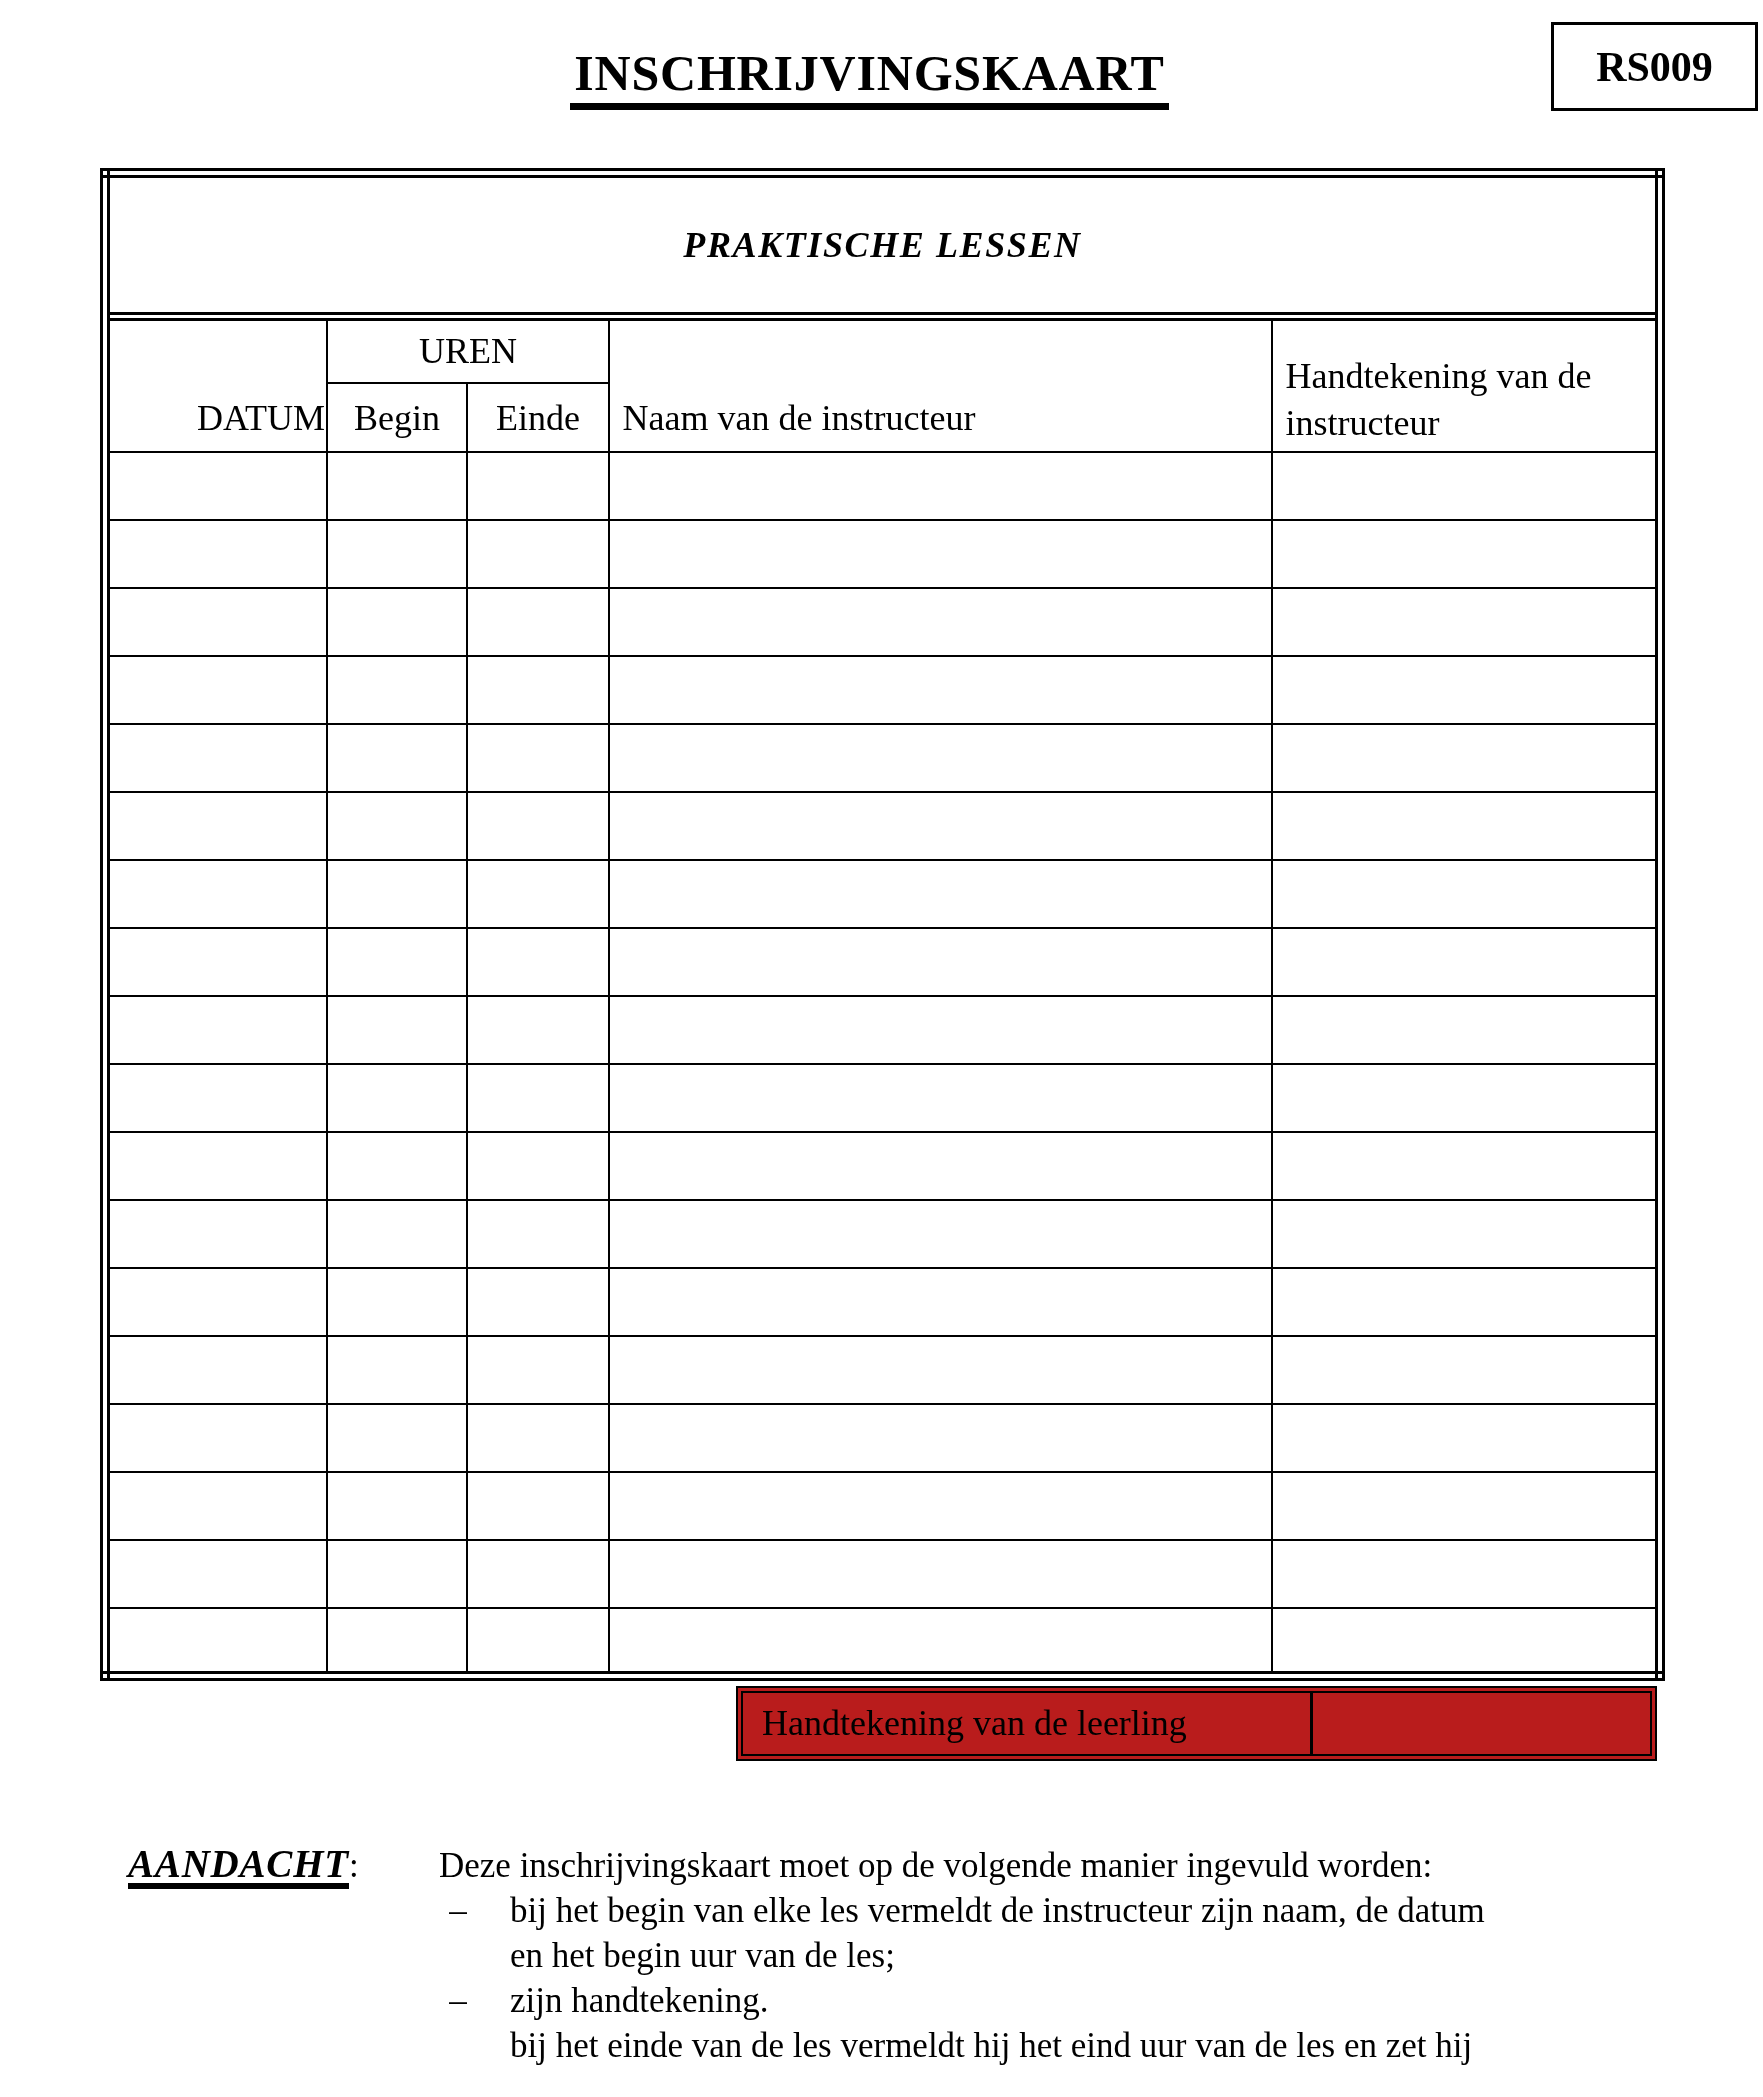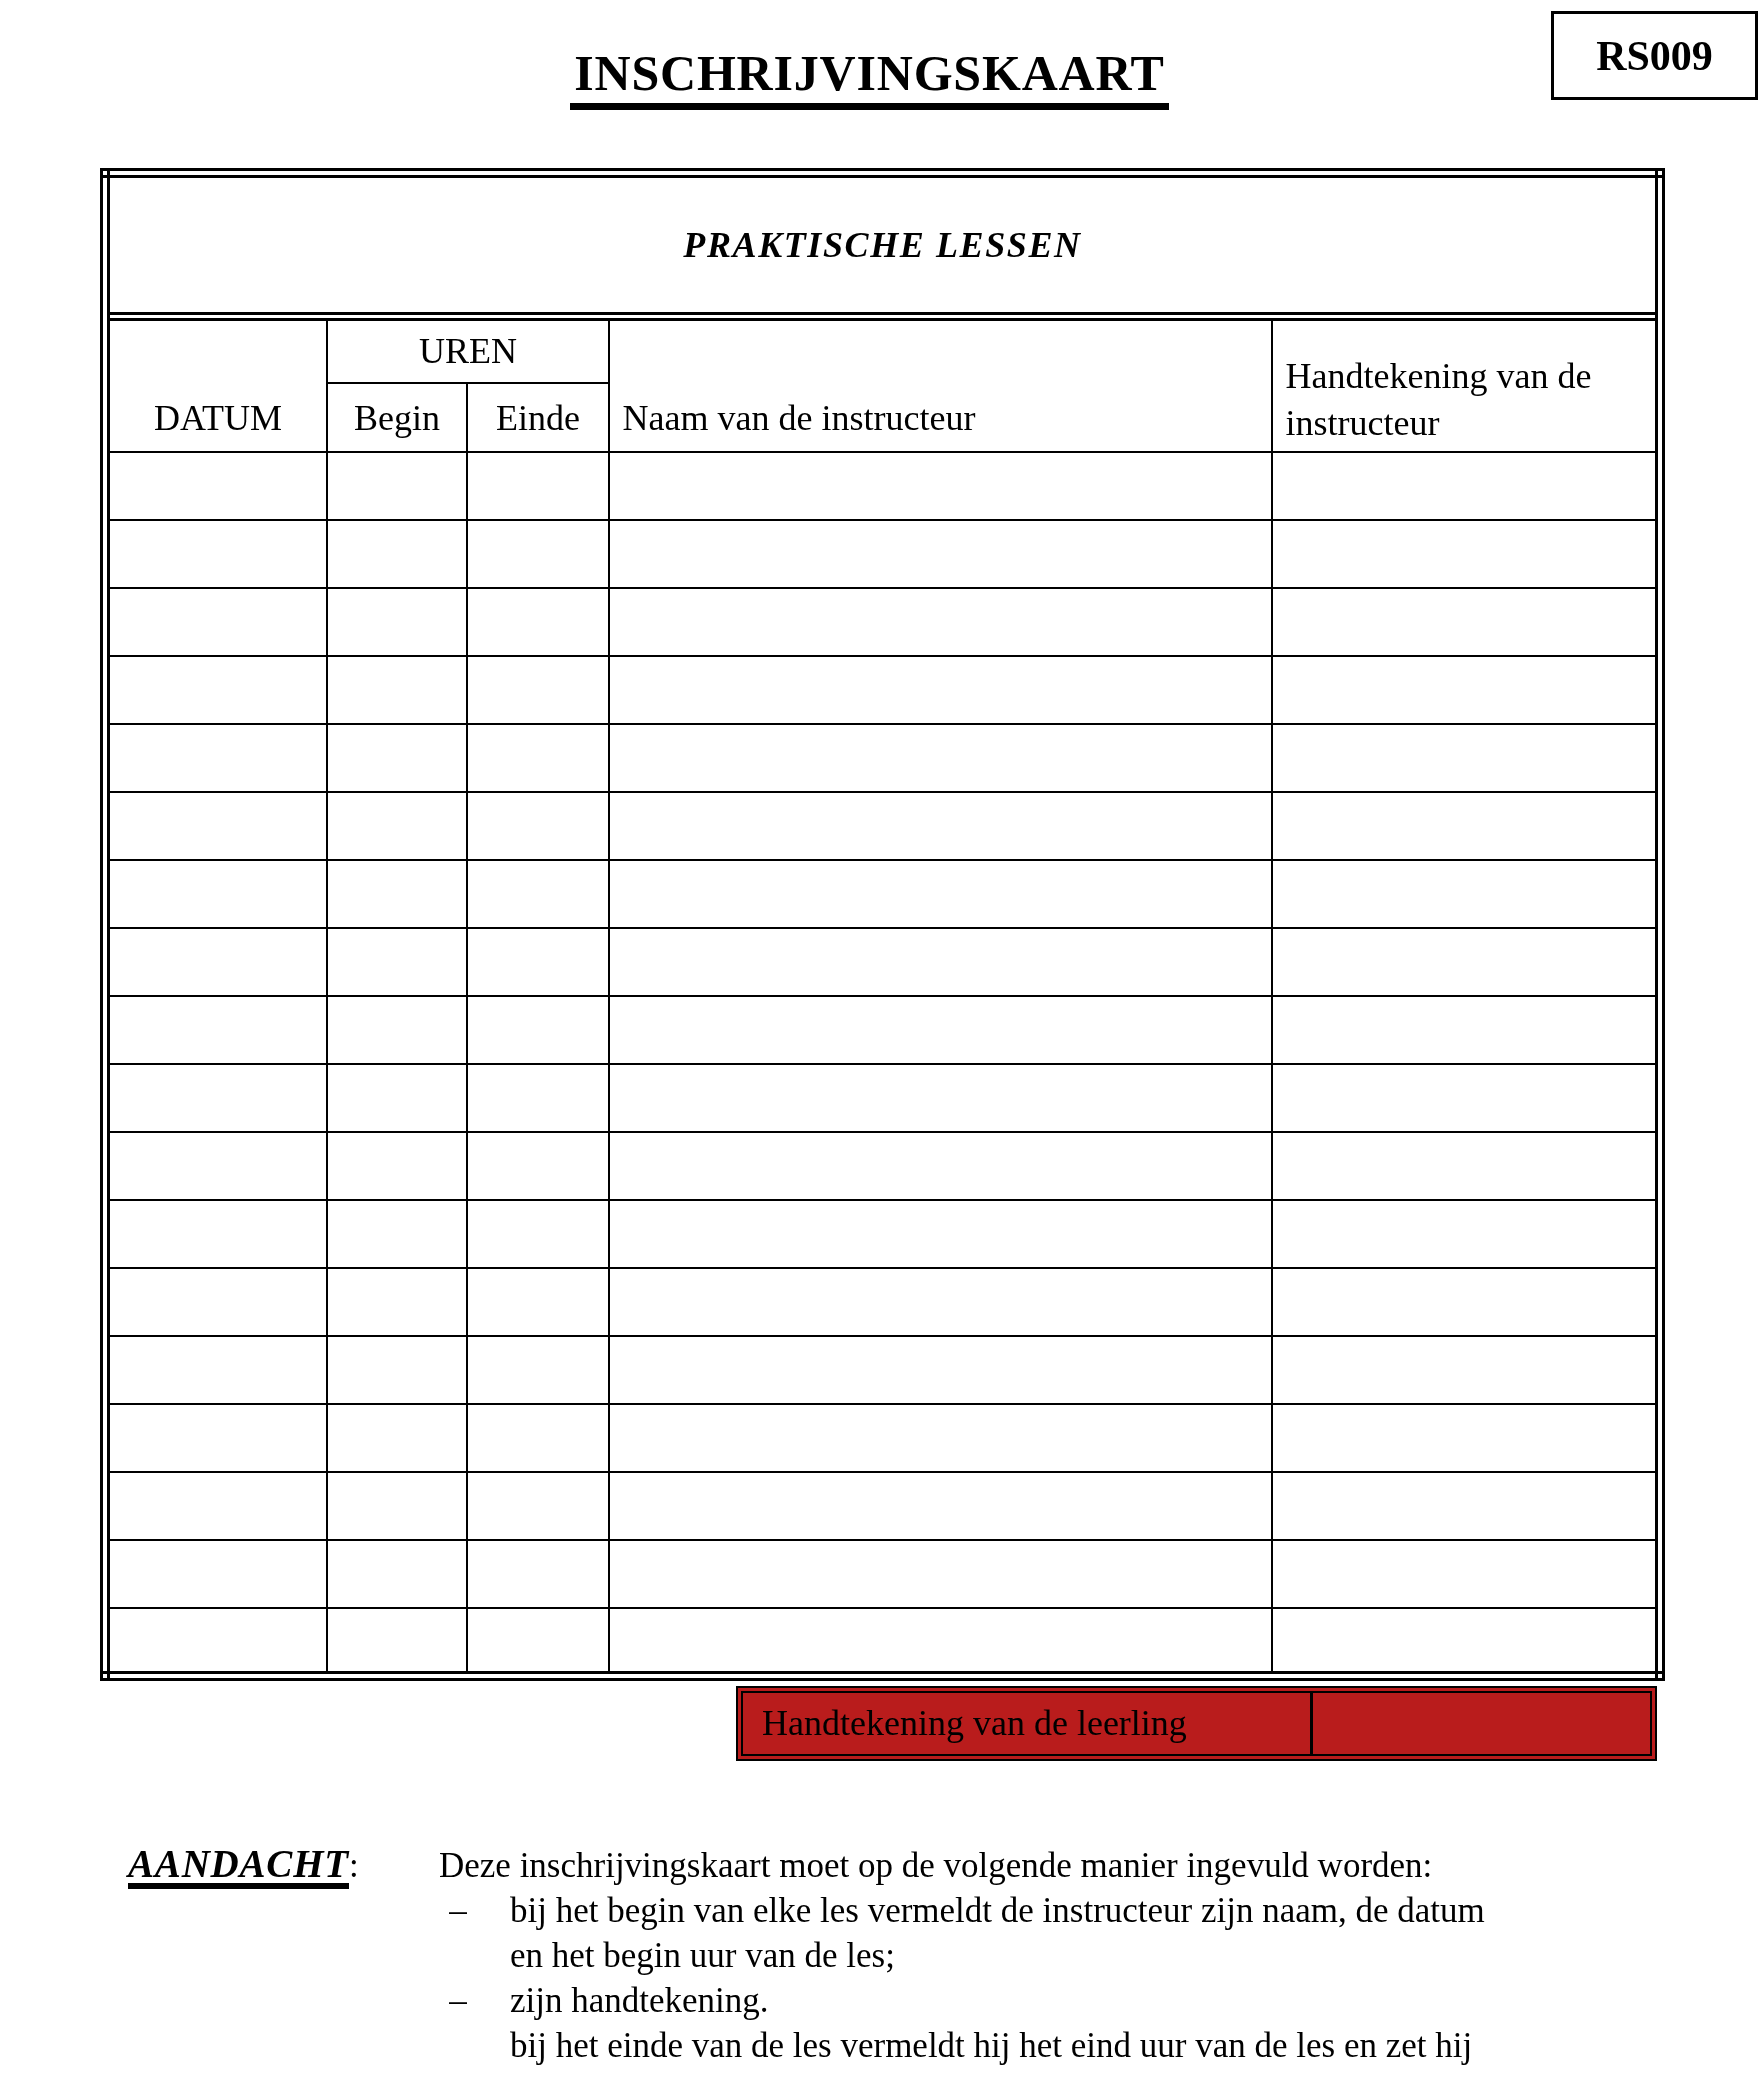--- a/index.html
+++ b/index.html
@@ -32,21 +32,21 @@
     letter-spacing: 0.8px;
     line-height: 1.05;
     border-bottom: 7.8px solid #000;
     padding: 0 4.7px 3.9px 4.7px;
   }
 
   
   .code-box {
     position: absolute;
     left: 1551px;
-    top: 11px;
+    top: 22px;
     width: 207px;
     height: 89px;
     border: 3.9px solid #000;
     box-sizing: border-box;
     display: flex;
     align-items: center;
     justify-content: center;
     font-size: 42px;
     font-weight: bold;
   }
@@ -87,21 +87,21 @@
     border-bottom: 3.9px solid #000;
   }
   .begin-cell, .einde-cell {
     height: 69px;
     text-align: center;
     vertical-align: bottom;
     padding-bottom: 12.5px;
     border-bottom-width: 5.5px;
   }
   .datum-cell {
-    text-align: center;
+    text-align: right;
     vertical-align: bottom;
     padding-bottom: 12.5px;
     border-bottom-width: 5.5px;
   }
   .naam-cell {
     text-align: left;
     vertical-align: bottom;
     padding: 0 7.8px 12.5px 12.5px;
     border-bottom-width: 5.5px;
   }

